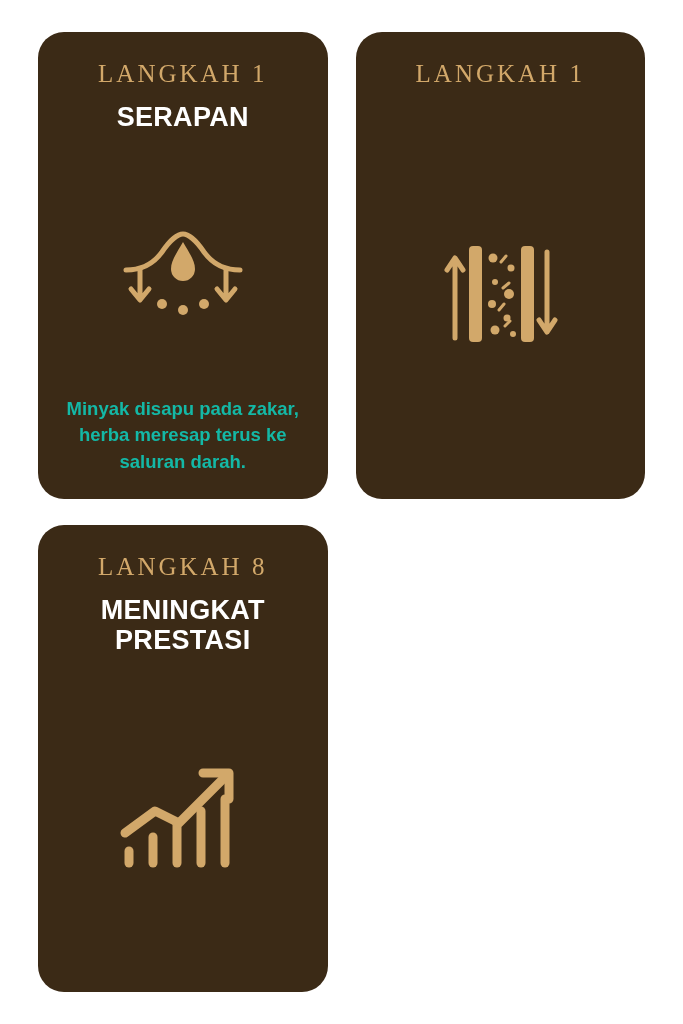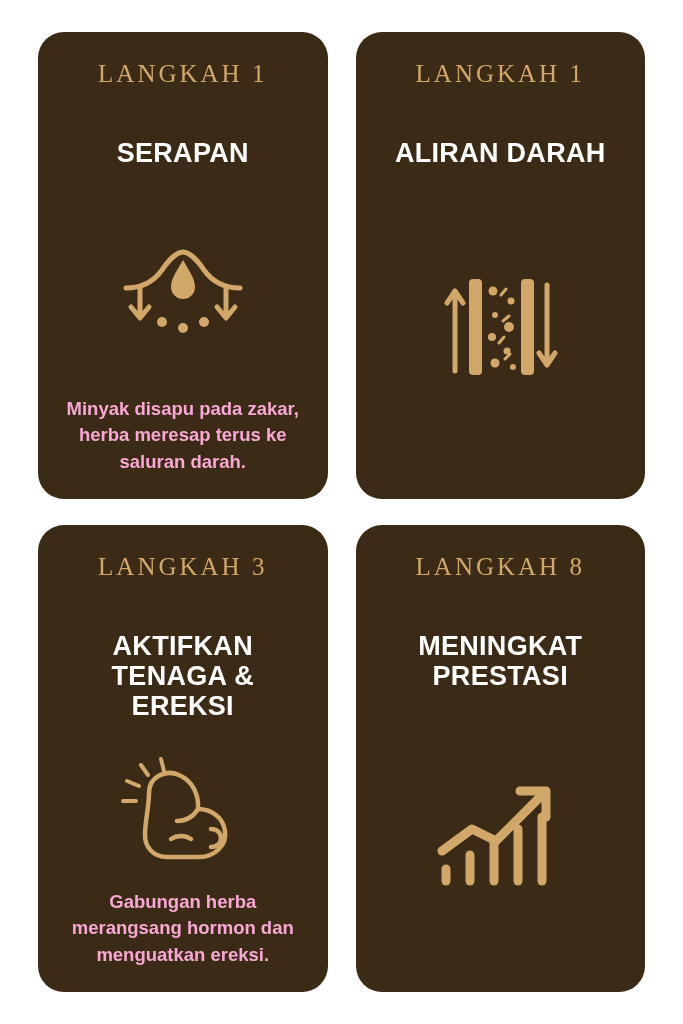--- a/index.html
+++ b/index.html
@@ -43,32 +43,31 @@
   .card-title {
     color: #ffffff;
     font-family: "Liberation Sans", sans-serif;
     font-weight: bold;
     font-size: 27px;
     line-height: 1.12;
     letter-spacing: 0.3px;
     text-transform: uppercase;
     margin-bottom: 6px;
     padding: 0 2px;
-    margin-top: 36px;
   }
   .icon-wrap {
     flex: 1 1 auto;
     display: flex;
     align-items: center;
     justify-content: center;
     width: 100%;
     min-height: 120px;
   }
   .card-desc {
-    color: #f9a8d4;
+    color: #14b8a6;
     font-size: 18.5px;
     line-height: 1.42;
     font-weight: 600;
     padding: 0 6px 4px 6px;
   }
   svg { display: block; }
 </style>
 </head>
 <body>
 
@@ -94,21 +93,20 @@
         <circle cx="65" cy="98" r="5" fill="#d2a86a" stroke="none"></circle>
         <circle cx="86" cy="92" r="5" fill="#d2a86a" stroke="none"></circle>
       </svg>
     </div>
     <div class="card-desc">Minyak disapu pada zakar, herba meresap terus ke saluran darah.</div>
   </div>
 
   <div class="card">
     <div class="step-label">LANGKAH 1</div>
     <div class="card-title">
-      <div>ALIRAN DARAH</div>
     </div>
     <div class="icon-wrap">
       <svg width="130" height="112" viewBox="0 0 130 112" fill="none" stroke="#d2a86a" stroke-width="4" stroke-linecap="round" stroke-linejoin="round">
 
         <rect x="34" y="8" width="13" height="96" rx="4" fill="#d2a86a" stroke="none"></rect>
         <rect x="86" y="8" width="13" height="96" rx="4" fill="#d2a86a" stroke="none"></rect>
 
         <path d="M20 100 L20 22 M12 32 L20 20 L28 32" stroke-width="5"></path>
 
         <path d="M112 14 L112 92 M104 82 L112 94 L120 82" stroke-width="5"></path>
@@ -119,40 +117,20 @@
         <circle cx="74" cy="56" r="5" fill="#d2a86a" stroke="none"></circle>
         <circle cx="57" cy="66" r="4" fill="#d2a86a" stroke="none"></circle>
         <circle cx="72" cy="80" r="3.5" fill="#d2a86a" stroke="none"></circle>
         <circle cx="60" cy="92" r="4.5" fill="#d2a86a" stroke="none"></circle>
         <circle cx="78" cy="96" r="3" fill="#d2a86a" stroke="none"></circle>
         <path d="M66 24 l5 -6 M68 50 l6 -5 M64 72 l5 -6 M70 88 l5 -5" stroke-width="3"></path>
       </svg>
     </div>
   </div>
 
-  <div class="card">
-    <div class="step-label">LANGKAH 3</div>
-    <div class="card-title">
-      <div>AKTIFKAN</div>
-      <div>TENAGA &amp; EREKSI</div>
-    </div>
-    <div class="icon-wrap">
-      <svg width="135" height="115" viewBox="0 0 135 115" fill="none" stroke="#d2a86a" stroke-width="4.5" stroke-linecap="round" stroke-linejoin="round">
-
-        <path d="M46 8 L49 20 M26 14 L33 24 M12 30 L24 35 M8 50 L21 50" stroke-width="4"></path>
-
-        <path d="M34 42 C 34 26, 50 18, 64 24 C 78 30, 84 44, 83 58 C 96 58, 108 66, 110 80 C 112 94, 100 106, 84 106 L 52 106 C 38 106, 30 96, 30 84 C 30 70, 34 56, 34 42 Z"></path>
-
-        <path d="M83 58 C 78 66, 70 70, 62 70"></path>
-        <path d="M96 78 c 6 0 10 4 10 9 s -4 9 -10 9"></path>
-        <path d="M56 88 c 6 -4 14 -4 20 0"></path>
-      </svg>
-    </div>
-    <div class="card-desc">Gabungan herba merangsang hormon dan menguatkan ereksi.</div>
-  </div>
 
   <div class="card">
     <div class="step-label">LANGKAH 8</div>
     <div class="card-title">
       <div>MENINGKAT</div>
       <div>PRESTASI</div>
     </div>
     <div class="icon-wrap">
       <svg width="140" height="115" viewBox="0 0 140 115" fill="none" stroke="#d2a86a" stroke-width="9" stroke-linecap="round" stroke-linejoin="round">
 

